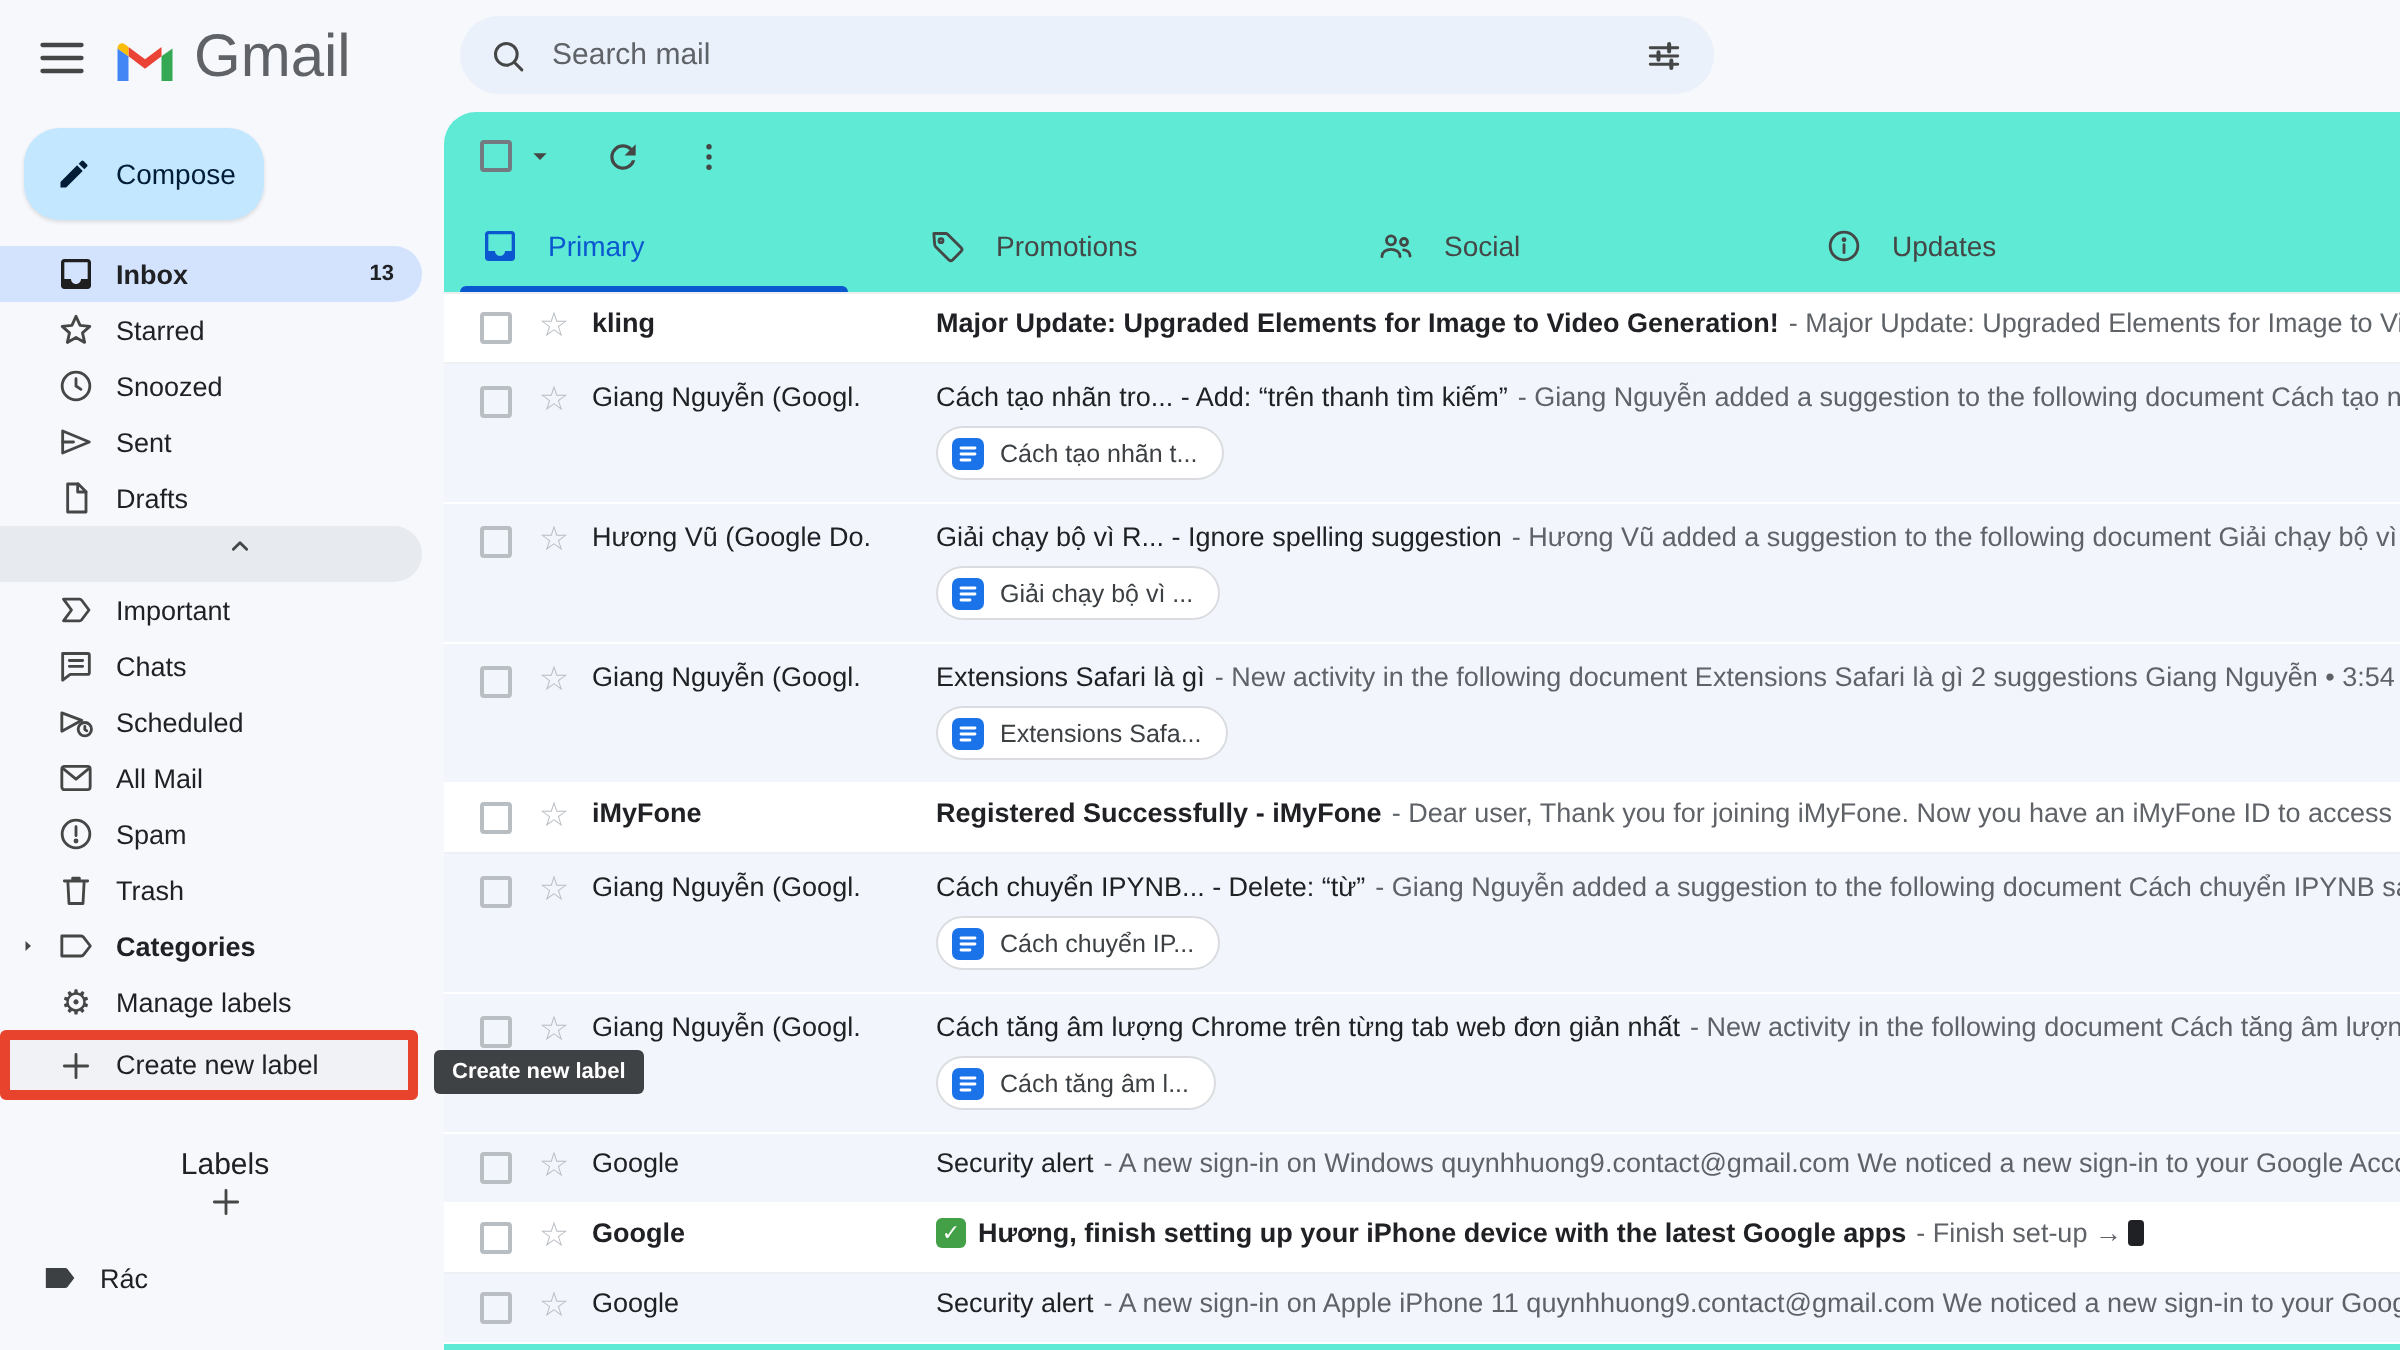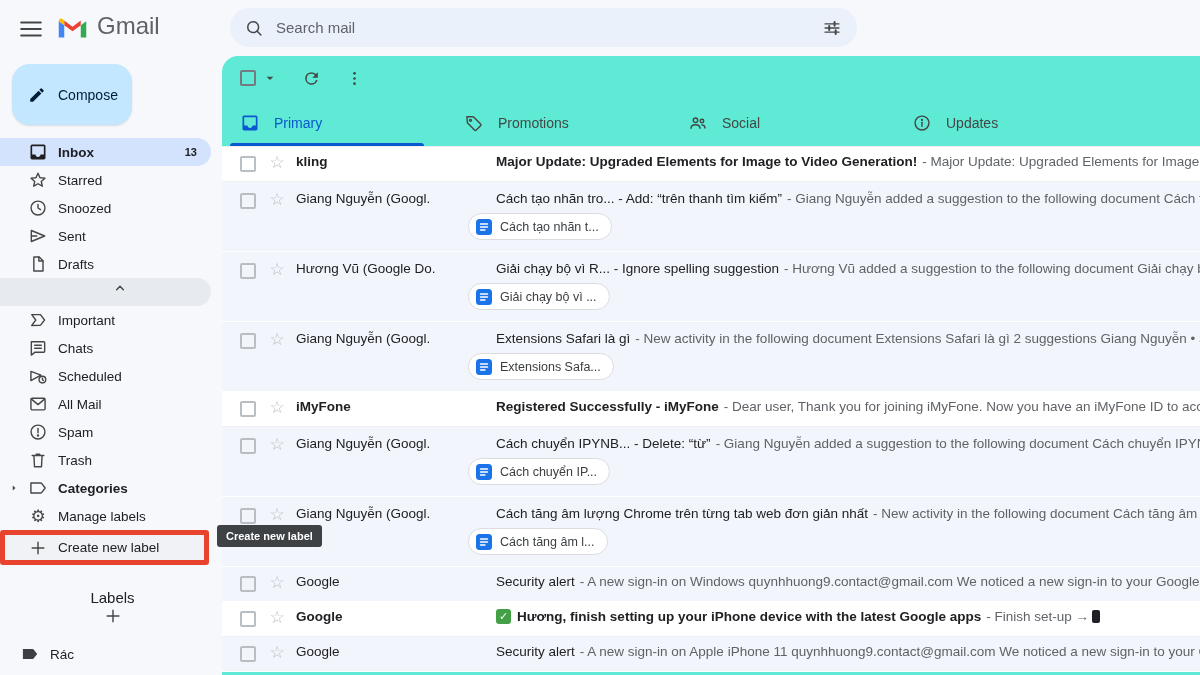--- a/index.html
+++ b/index.html
@@ -6,32 +6,32 @@
   html,body { width:1200px; height:675px; overflow:hidden;
     font-family:"Liberation Sans","DejaVu Sans",sans-serif;
     background:#f6f8fc; color:#202124; }
   svg { display:block; }
 
   
   .topbar { position:absolute; top:0; left:0; width:1200px; height:56px; background:#f6f8fc; z-index:5; }
   .burger { position:absolute; left:18px; top:16px; width:26px; height:24px; color:#444746; cursor:pointer; }
   .logo { position:absolute; left:56px; top:12px; display:flex; align-items:center; gap:8px; }
   .logo-m { width:33px; height:25px; }
-  .logo-text { font-size:24px; color:#5f6368; }
+  .logo-text { font-size:30px; color:#5f6368; }
   .searchbar { position:absolute; left:230px; top:8px; width:627px; height:39px; background:#eaf1fb;
     border-radius:24px; display:flex; align-items:center; padding:0 14px; }
   .searchbar .sic { width:20px; height:20px; color:#444746; flex:0 0 auto; }
   .searchbar input { flex:1; border:none; outline:none; background:transparent; font-size:15px;
     color:#202124; padding:0 12px; font-family:inherit; }
   .searchbar input::placeholder { color:#5f6368; }
   .searchbar .tic { width:22px; height:22px; color:#444746; flex:0 0 auto; cursor:pointer; }
 
   
   .sidebar { position:absolute; top:56px; left:0; width:222px; bottom:0; background:#f6f8fc; z-index:4; }
-  .compose { margin:8px 0 0 12px; width:120px; height:61px; background:#c2e7ff; border-radius:18px;
+  .compose { margin:8px 0 0 12px; width:120px; height:46px; background:#c2e7ff; border-radius:18px;
     display:flex; align-items:center; gap:12px; padding-left:16px; cursor:pointer;
     box-shadow:0 1px 2px rgba(0,0,0,.12); }
   .compose .pic { width:18px; height:18px; color:#001d35; }
   .compose span { font-size:14px; font-weight:500; color:#001d35; }
   .nav { margin-top:13px; }
   .nav-item { position:relative; height:28px; display:flex; align-items:center; gap:10px;
     padding-left:28px; margin-right:11px; border-radius:0 16px 16px 0; font-size:13.5px;
     color:#202124; cursor:pointer; }
   .nav-item .nic { width:20px; height:20px; color:#444746; flex:0 0 auto; display:flex;
     align-items:center; justify-content:center; }
@@ -76,21 +76,21 @@
   .mail-row { display:flex; align-items:flex-start; height:35px; padding:7px 0 0 18px;
     border-bottom:1px solid #eef1f4; cursor:pointer; background:#fff; }
   .mail-row.tall { height:70px; padding-top:9px; }
   .mail-row.read { background:#f2f6fc; border-bottom-color:#fff; }
   .m-cb { width:16px; height:16px; border:2px solid #b9bec3; border-radius:2px; margin-top:2px; flex:0 0 auto; }
   .m-star { width:18px; margin:0 10px 0 12px; font-size:17px; line-height:18px; color:#b9bec3;
     flex:0 0 auto; text-align:center; }
   .m-sender { width:156px; margin-right:16px; font-size:13.5px; white-space:nowrap; overflow:hidden; flex:0 0 auto; }
   .m-sender.b { font-weight:700; }
   .m-content { flex:1; min-width:0; }
-  .m-line { font-size:13.5px; white-space:nowrap; overflow:hidden; display:flex; align-items:center;margin-left:28px; }
+  .m-line { font-size:13.5px; white-space:nowrap; overflow:hidden; display:flex; align-items:center; }
   .m-subj { color:#202124; font-weight:500; flex:0 0 auto; }
   .m-subj.b { font-weight:700; }
   .m-snip { color:#5f6368; margin-left:5px; flex:0 0 auto; }
   .gcheck { display:inline-flex; width:15px; height:15px; background:#43a047; border-radius:3px;
     color:#fff; font-size:11px; align-items:center; justify-content:center; margin-right:6px; flex:0 0 auto; }
   .phone { display:inline-block; width:8px; height:13px; background:#202124; border-radius:2px;
     margin-left:3px; flex:0 0 auto; }
   .chip { display:inline-flex; align-items:center; gap:8px; margin-top:7px; height:27px;
     border:1px solid #dadce0; border-radius:14px; padding:0 12px 0 7px; background:#fff;
     font-size:12.5px; color:#3c4043; cursor:pointer; }

